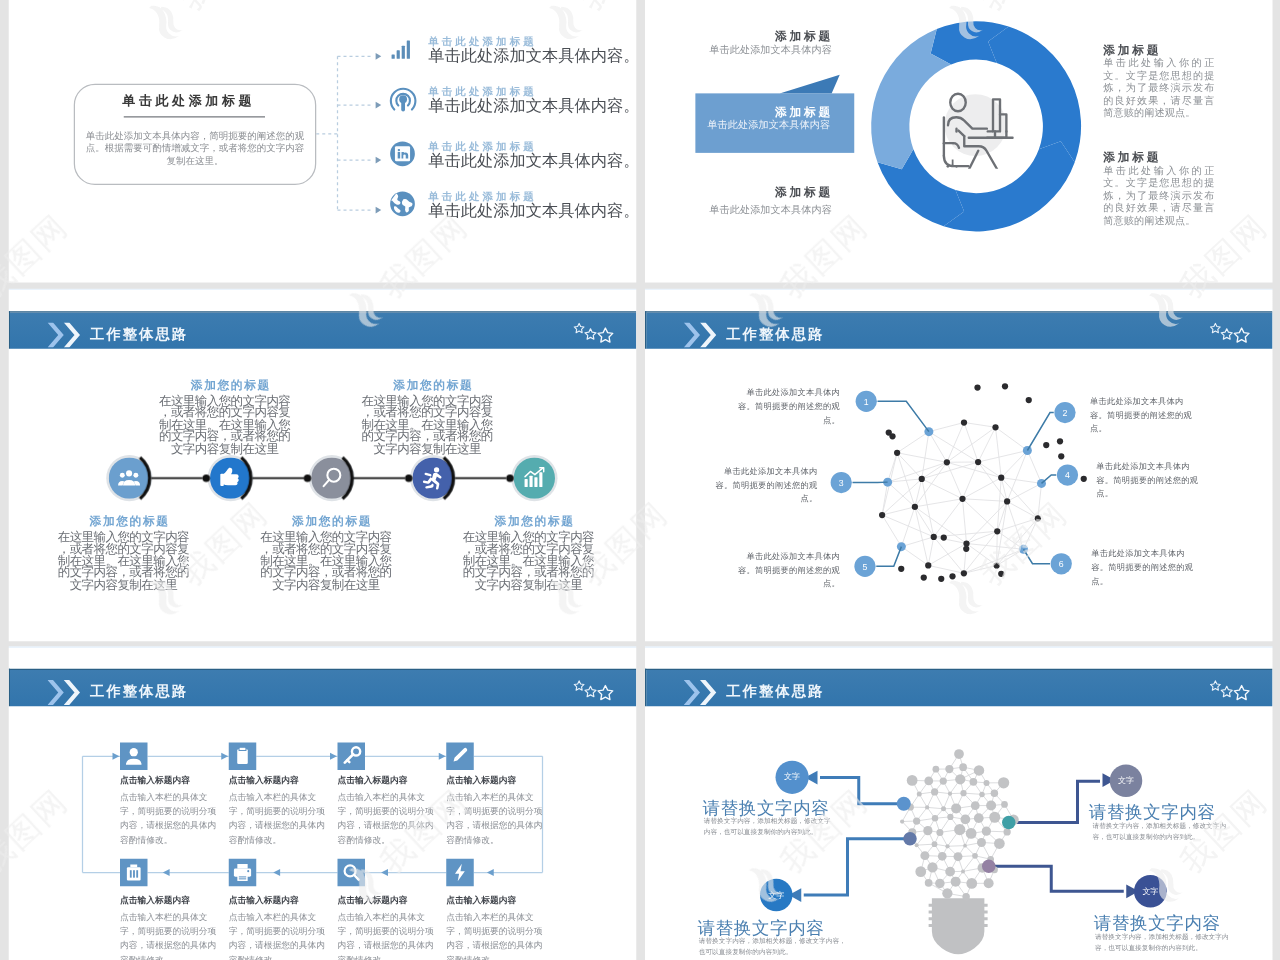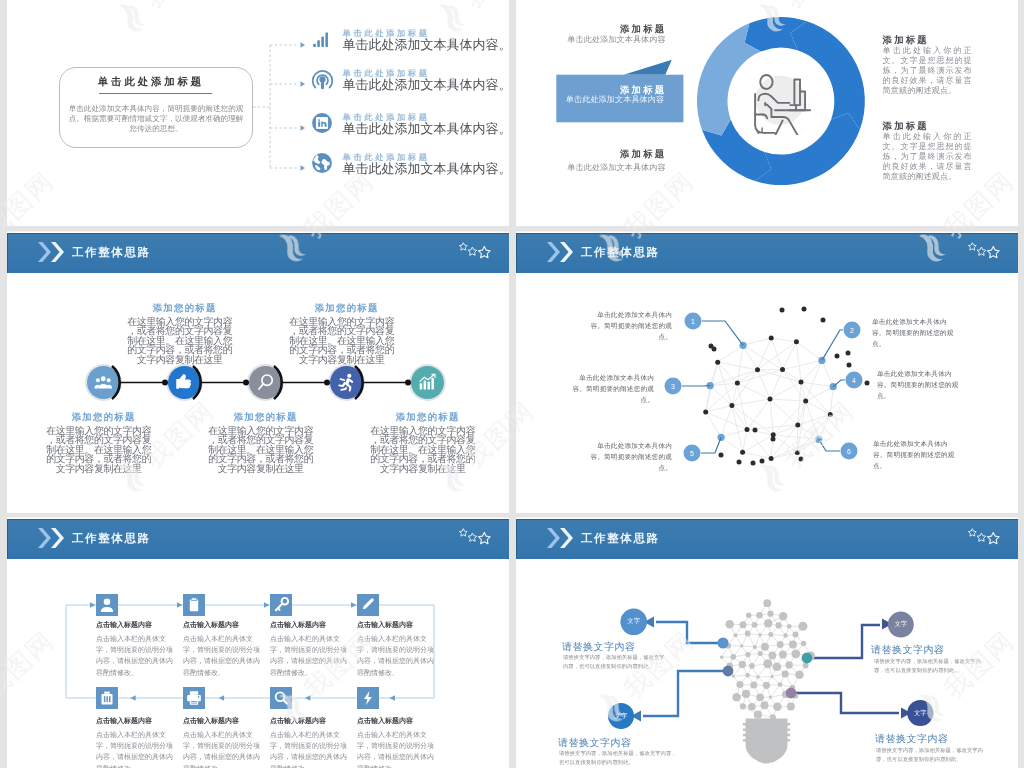--- a/index.html
+++ b/index.html
@@ -7,21 +7,21 @@
   body{width:1024px;height:768px;background:#e4e4e4;font-family:"Liberation Sans",sans-serif;overflow:hidden;
        -webkit-font-smoothing:antialiased;}
   #grid{position:absolute;left:7px;top:0;width:1010px;height:768px;}
   .slide{position:absolute;width:502px;background:#fff;overflow:hidden;}
   .c0{left:0}.c1{left:509px}
   .r0{top:0;height:226px}
   .r1{top:231px;height:282px}
   .r2{top:517px;height:251px}
 
   
-  .banner{position:absolute;left:0;top:2px;width:502px;height:40px;background:#34749f;
+  .banner{position:absolute;left:0;top:18px;width:502px;height:30px;background:#34749f;
           background:linear-gradient(#3d7cb0,#3275ac);
           border-top:1px solid #2a5f85;border-left:1px solid #2a5f85;box-sizing:border-box;}
   .slide.r1,.slide.r2{background:linear-gradient(#eaf3fc 0px,#eaf3fc 1px,#fff 1px);}
   .banner .chev{position:absolute;left:29.5px;top:7.5px;width:27px;height:20px;}
   .banner .btitle{position:absolute;left:64px;top:12.5px;font-size:11.5px;line-height:11.5px;color:#eef5fb;font-weight:bold;letter-spacing:1.6px;}
   .banner .stars{position:absolute;left:450px;top:8px;width:36px;height:17px;}
 
   
   .s1card{position:absolute;left:52px;top:66.5px;width:192px;height:79px;border:1px solid #b9bcc0;border-radius:17px;}
   .s1title{position:absolute;left:-5px;top:9.5px;width:192px;text-align:center;font-size:10.4px;line-height:10.5px;color:#3a3a3a;letter-spacing:2.9px;font-weight:bold;}
@@ -47,21 +47,21 @@
   .s4svg{position:absolute;left:0;top:31px;width:501px;height:251px;}
   .s4b{position:absolute;font-size:6.6px;color:#5f6369;line-height:11.2px;text-align:center;letter-spacing:.2px;}
 
   
   .s5svg{position:absolute;left:0;top:31px;width:501px;height:220px;}
   .s5t{position:absolute;font-size:7px;line-height:8px;color:#3f434a;font-weight:bold;letter-spacing:0px;white-space:nowrap;}
   .s5b{position:absolute;font-size:7px;color:#8a8e94;line-height:11.2px;letter-spacing:0px;width:78px;}
 
   
   .s6svg{position:absolute;left:0;top:31px;width:501px;height:220px;}
-  .s6t{position:absolute;font-size:10px;line-height:9px;color:#4a7fb0;font-weight:normal;letter-spacing:.5px;white-space:nowrap;}
+  .s6t{position:absolute;font-size:14px;line-height:9px;color:#4a7fb0;font-weight:normal;letter-spacing:.5px;white-space:nowrap;}
   .s6b{position:absolute;font-size:5.3px;color:#868a90;line-height:9.3px;letter-spacing:.05px;}
   .s6n{position:absolute;font-size:6.4px;color:#fff;}
 
   
   .wm{position:absolute;left:0;top:0;width:1024px;height:768px;pointer-events:none;}
 </style>
 </head>
 <body>
 
 <div id="grid">
@@ -80,21 +80,21 @@
       <path d="M293.5 42.3 l4.5 2.7 l-4.5 2.7 z"></path>
       <path d="M293.5 81.3 l4.5 2.7 l-4.5 2.7 z"></path>
       <path d="M293.5 125.3 l4.5 2.7 l-4.5 2.7 z"></path>
       <path d="M293.5 165.3 l4.5 2.7 l-4.5 2.7 z"></path>
     </g>
   </svg>
 
   <div class="s1card">
     <div class="s1title">单击此处添加标题</div>
     <div class="s1rule"></div>
-    <div class="s1body">单击此处添加文本具体内容，简明扼要的阐述您的观点。根据需要可酌情增减文字，以便观者准确的理解您传达的思想。</div>
+    <div class="s1body">单击此处添加文本具体内容，简明扼要的阐述您的观点。根据需要可酌情增减文字，或者将您的文字内容复制在这里。</div>
   </div>
 
   <div class="s1ico" style="left:304px;top:28.5px;width:21px;height:21px">
     <svg viewBox="0 0 28 28">
           <g fill="#5b8db8">
       <rect x="3" y="19.5" width="3.4" height="4.5" rx="0.6"></rect>
       <rect x="8.4" y="15" width="3.4" height="9" rx="0.6"></rect>
       <rect x="13.8" y="10" width="3.4" height="14" rx="0.6"></rect>
       <rect x="19.2" y="4.5" width="3.4" height="19.5" rx="0.6"></rect>
     </g>

